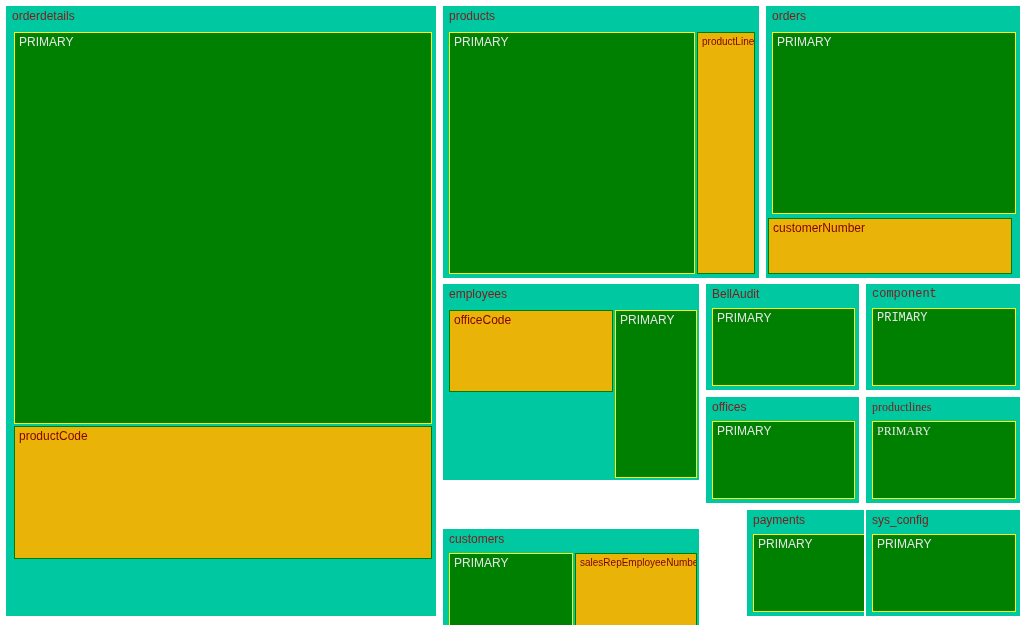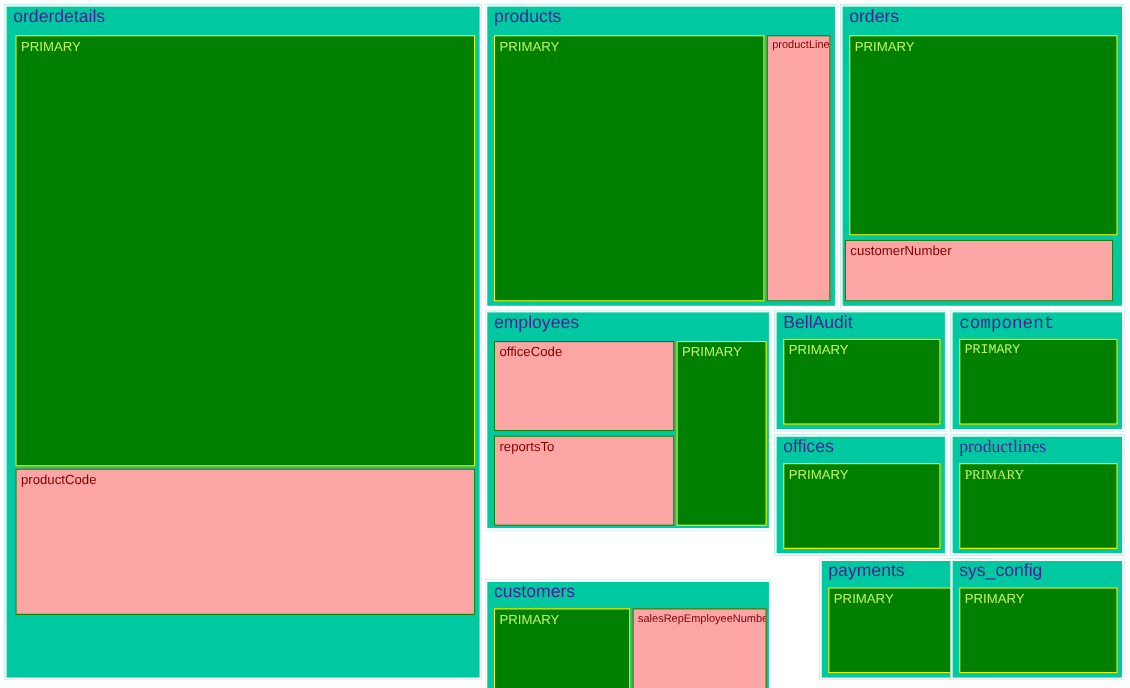--- a/index.html
+++ b/index.html
@@ -18,35 +18,35 @@
     overflow: hidden;
   }
   .table-tile {
     background: #00c8a0;
     border: 2px solid #ffffff;
   }
   .table-label {
     position: absolute;
     top: 3px;
     left: 6px;
-    color: #4c1d95;
-    font-size: 16px;
+    color: #7f1d1d;
+    font-size: 12px;
     line-height: 14px;
     white-space: nowrap;
   }
   .idx-primary {
     background: #008000;
     border: 1px solid #ffff00;
   }
   .idx-primary .idx-label {
-    color: #bef264;
+    color: #e5e5e5;
     text-align: center;
   }
   .idx-other {
-    background: #fca5a5;
+    background: #eab308;
     border: 1px solid #008000;
   }
   .idx-other .idx-label {
     color: #800000;
   }
   .idx-label {
     position: absolute;
     top: 2px;
     left: 4px;
     font-size: 12px;
@@ -89,23 +89,20 @@
   <div class="tile idx-other" style="left:2px; top:212px; width:244px; height:56px;">
     <span class="idx-label">customerNumber</span>
   </div>
 </div>
 
 <div class="tile table-tile" style="left:441px; top:282px; width:260px; height:200px;">
   <span class="table-label">employees</span>
 
   <div class="tile idx-other" style="left:6px; top:26px; width:164px; height:82px;">
     <span class="idx-label">officeCode</span>
-  </div>
-  <div class="tile idx-other" style="left:6px; top:112px; width:164px; height:82px;">
-    <span class="idx-label">reportsTo</span>
   </div>
   <div class="tile idx-primary" style="left:172px; top:26px; width:82px; height:168px;">
     <span class="idx-label">PRIMARY</span>
   </div>
 </div>
 
 <div class="tile table-tile" style="left:441px; top:486px; width:260px; height:132px;margin-top:41px;">
   <span class="table-label">customers</span>
 
   <div class="tile idx-primary" style="left:6px; top:24px; width:124px; height:102px;">

